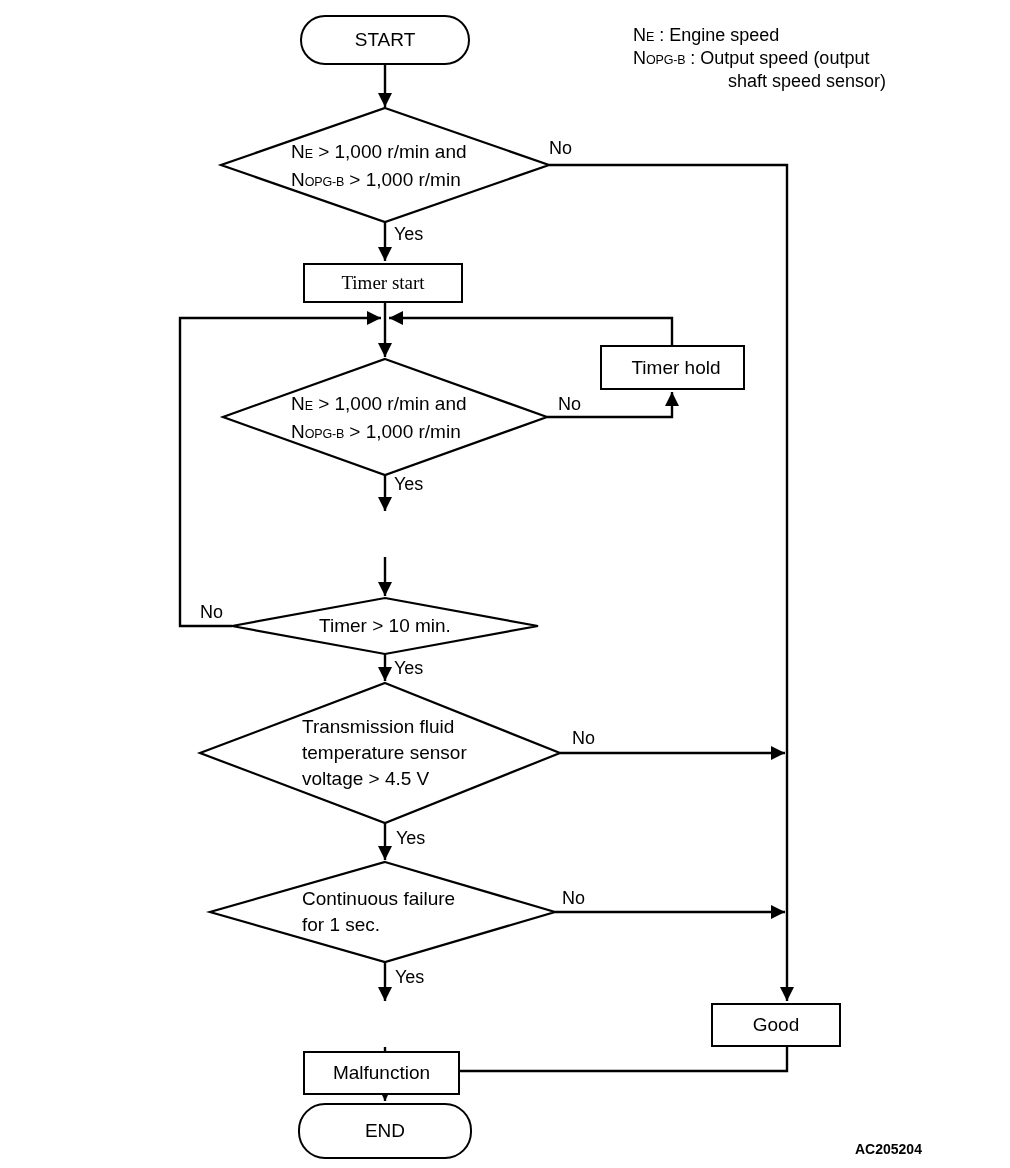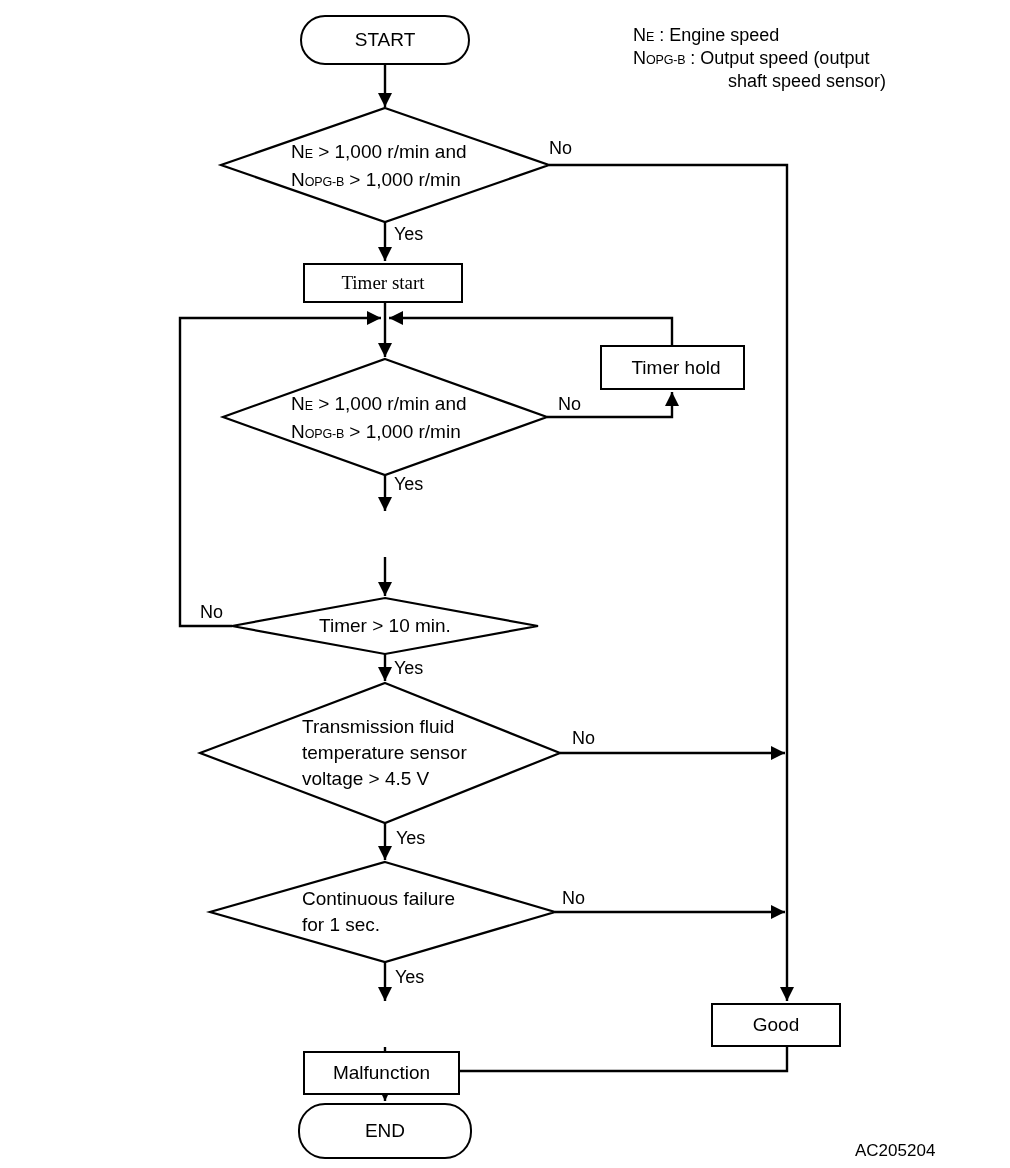--- a/index.html
+++ b/index.html
@@ -21,21 +21,21 @@
     background:#ffffff;
     display:flex;align-items:center;justify-content:center;
     font-size:19px;line-height:22px;white-space:nowrap;
   }
   .stadium{border-radius:27px;}
   .dlabel{position:absolute;font-size:19px;line-height:26px;white-space:nowrap;}
   .dlabel.center{text-align:center;}
   .elabel{position:absolute;font-size:18px;line-height:22px;white-space:nowrap;}
   .sub{font-size:12.5px;letter-spacing:-0.2px;}
   .legend-line{position:absolute;font-size:18px;line-height:23px;white-space:nowrap;}
-  .figure-code{position:absolute;font-size:17px;font-weight:normal;white-space:nowrap;}
+  .figure-code{position:absolute;font-size:14px;font-weight:bold;white-space:nowrap;}
 </style>
 </head>
 <body>
 
 <div class="canvas">
 
   <svg width="1010" height="1168" viewBox="0 0 1010 1168">
     <defs>
       <marker id="arr" viewBox="0 0 10 10" refX="10" refY="5" markerWidth="6" markerHeight="6" orient="auto">
         <path d="M0,0 L10,5 L0,10 Z" fill="#000"></path>

